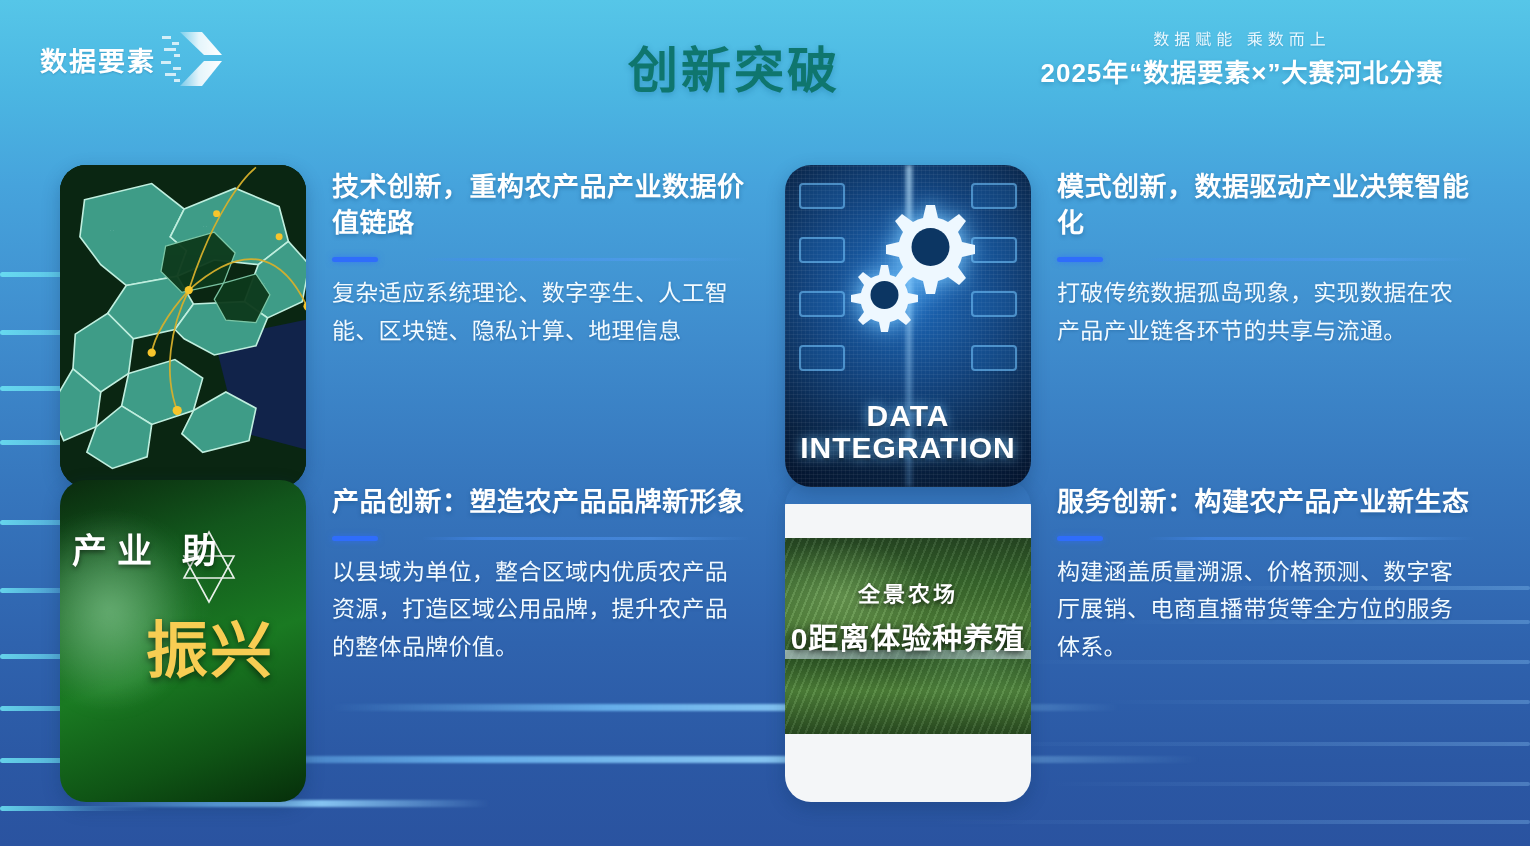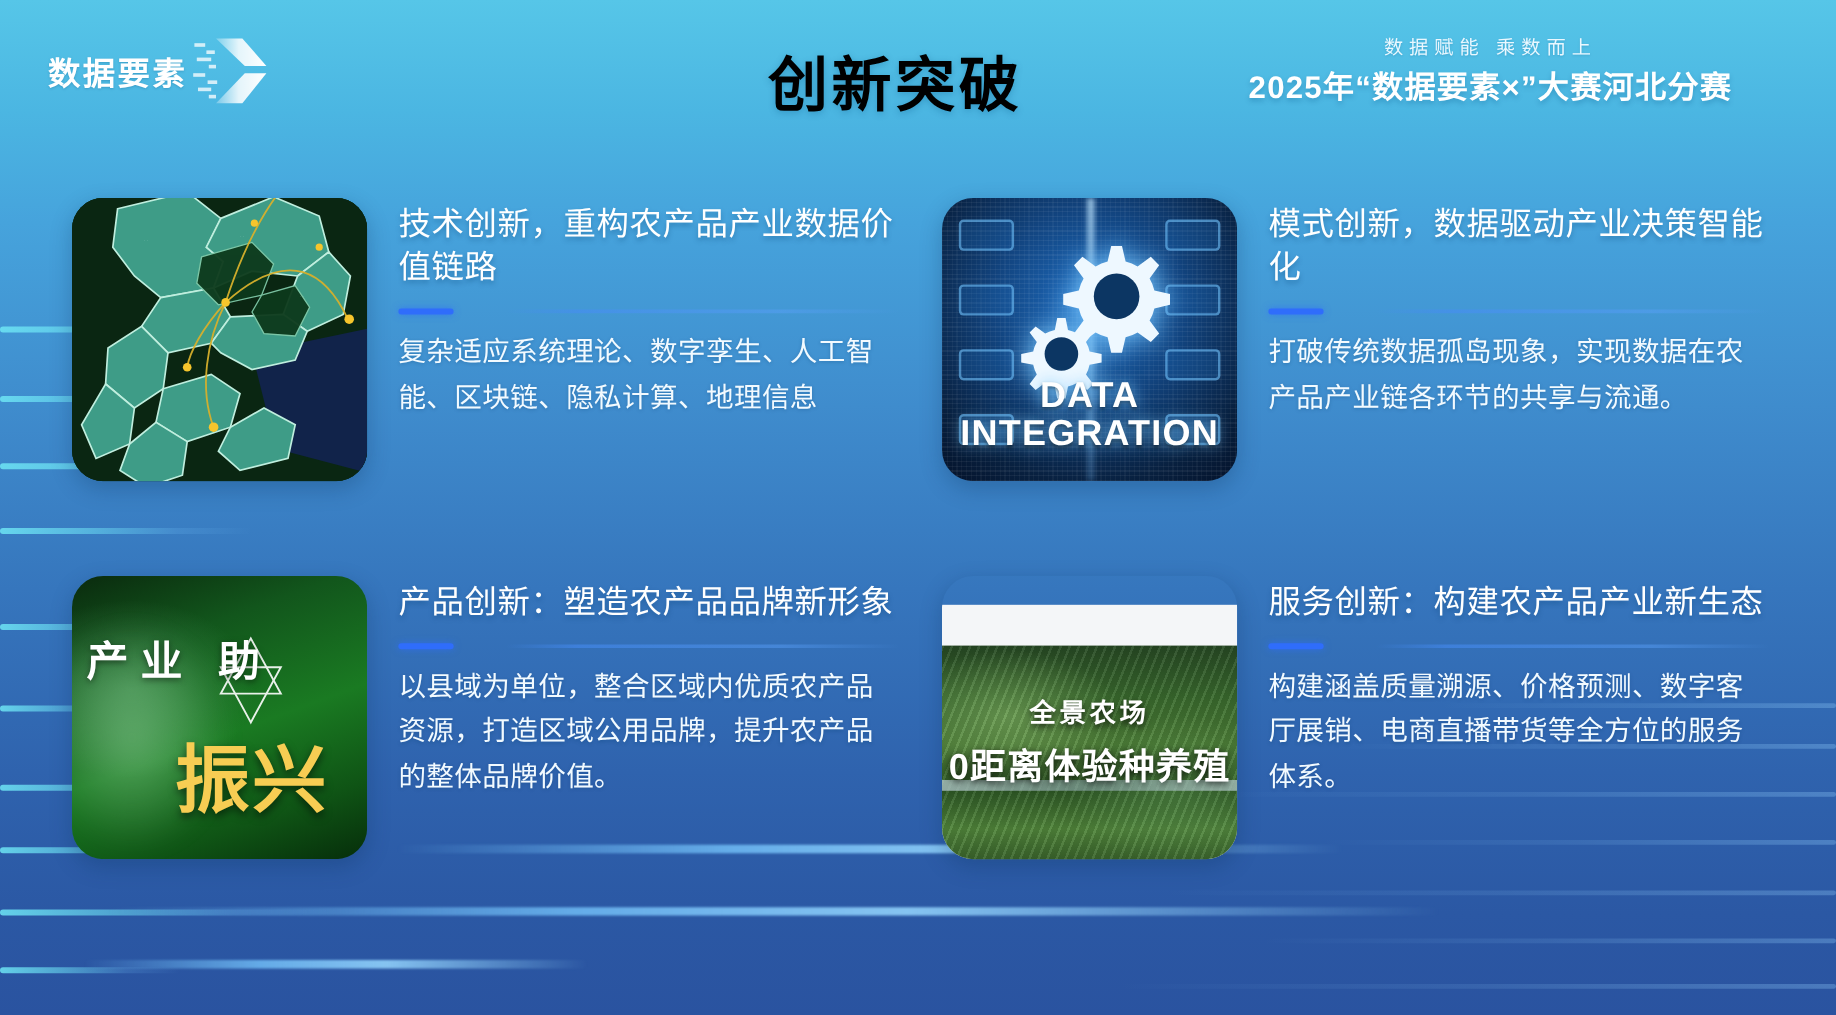--- a/index.html
+++ b/index.html
@@ -33,23 +33,22 @@
   .brand { position:absolute; left:40px; top:28px; display:flex; align-items:center; }
   .brand-text {
     color:#fff; font-size:27px; font-weight:700; letter-spacing:2px;
     text-shadow:0 1px 2px rgba(0,70,120,.25);
   }
   .brand-x { position:relative; width:78px; height:62px; margin-left:4px; }
   .brand-x svg { display:block; }
 
   .page-title {
     position:absolute; left:0; top:30px; width:1468px; text-align:center;
-    color:#000000; font-size:50px; font-weight:700; letter-spacing:3px;
+    color:#0f766e; font-size:50px; font-weight:700; letter-spacing:3px;
     text-shadow:0 2px 6px rgba(0,80,130,.30);
-    margin-left:12px;
   }
 
   .event { position:absolute; right:28px; top:26px; text-align:center; width:520px; }
   .event-sub {
     color:#eaf8ff; font-size:16px; letter-spacing:5px; font-weight:500;
     text-shadow:0 1px 2px rgba(0,70,120,.20);
     text-align:center;
   }
   .event-main {
     margin-top:2px; color:#ffffff; font-size:26px; font-weight:700; letter-spacing:1px;
@@ -57,27 +56,27 @@
   }
 
   
   .grid {
     position:absolute; left:60px; top:165px; width:1415px;
     display:grid; grid-template-columns:690px 690px; gap:20px 35px;
   }
   .card { display:flex; gap:26px; height:295px; }
 
   .thumb {
-    width:246px; height:236px; flex:0 0 246px; border-radius:26px; overflow:hidden;
+    width:246px; height:322px; flex:0 0 246px; border-radius:26px; overflow:hidden;
     position:relative; box-shadow:0 6px 18px rgba(10,45,90,.28);
   }
 
   .card-body { flex:1; padding-top:4px; min-width:0; }
   .card-title {
-    color:#ffffff; font-size:27px; font-weight:400; line-height:1.34; letter-spacing:.5px;
+    color:#ffffff; font-size:27px; font-weight:700; line-height:1.34; letter-spacing:.5px;
     text-shadow:0 2px 4px rgba(0,60,110,.35);
   }
   .divider { position:relative; height:4px; margin:16px 0 14px 0; }
   .divider .short {
     position:absolute; left:0; top:0; width:46px; height:5px; border-radius:3px; background:#2f6dfb;
     box-shadow:0 0 6px rgba(47,109,251,.7);
   }
   .divider .long {
     position:absolute; left:90px; top:1px; right:0; height:3px; border-radius:2px;
     background:linear-gradient(90deg,rgba(70,140,245,.0) 0%,rgba(70,140,245,.55) 18%,rgba(90,160,250,.45) 70%,rgba(90,160,250,.0) 100%);

